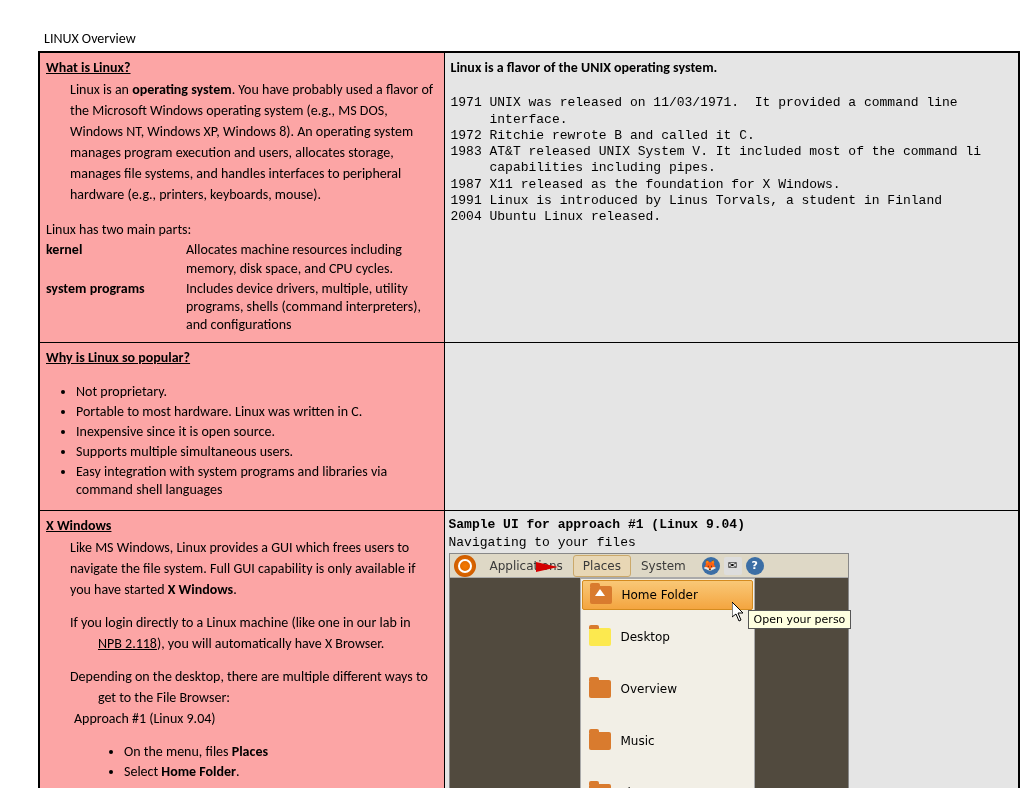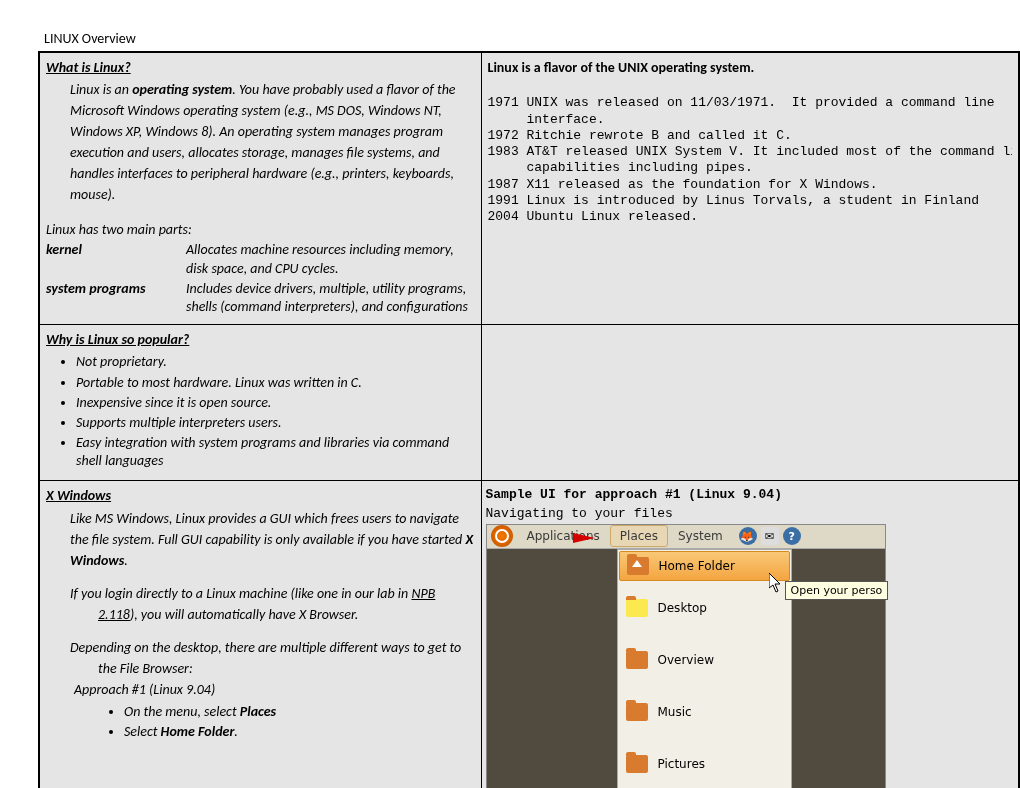--- a/index.html
+++ b/index.html
@@ -20,29 +20,29 @@
     width: 982px;
     margin-left: 38px;
     border: 2px solid #000;
     table-layout: fixed;
   }
   table.main td {
     border: 1px solid #000;
     vertical-align: top;
     padding: 4px 6px 6px 6px;
   }
-  td.left-col { width: 442px; background: #e5e5e5; font-style: italic; }
+  td.left-col { width: 405px; background: #fca5a5; }
   td.right-col { background: #e5e5e5; }
   .bold { font-weight: bold; }
   .under { text-decoration: underline; }
   .link { text-decoration: underline; color: #000; }
   .mono { font-family: "Courier New", monospace; font-size: 13px; line-height: 1.25; white-space: pre; overflow: hidden; }
   p { margin: 2px 0; line-height: 1.3; }
   .intro { line-height: 1.5; margin-left: 24px; }
-  ul { margin: 4px 0 4px 30px; padding: 0; }
+  ul { margin: 15px 0 4px 30px; padding: 0; }
   li { margin: 2px 0; line-height: 1.3; }
   .kernel-table { margin-top: 16px; }
   .kernel-row { display: flex; line-height: 1.3; margin-bottom: 2px; }
   .kernel-label { width: 140px; flex-shrink: 0; font-weight: bold; }
   .kernel-desc { flex: 1; }
   .indent3 { padding-left: 28px; }
   ul.bullets { list-style: disc; }
   ul.bullets2 { list-style: disc; margin-left: 78px; }
 
   
@@ -213,42 +213,42 @@
 </td>
 </tr>
 
 <tr>
 <td class="left-col">
   <p><span class="bold under">Why is Linux so popular?</span></p>
   <ul class="bullets" id="why-bullets">
             <li>Not proprietary.</li>
             <li>Portable to most hardware.  Linux was written in C.</li>
             <li>Inexpensive since it is open source.</li>
-            <li>Supports multiple interpreters users.</li>
+            <li>Supports multiple simultaneous users.</li>
             <li>Easy integration with system programs and libraries via command shell languages</li>
           </ul>
 </td>
 <td class="right-col"></td>
 </tr>
 
 <tr>
 <td class="left-col">
   <p><span class="bold under">X Windows</span></p>
   <p class="intro">
     <span>Like MS Windows, Linux provides a GUI which frees users to navigate the file system.  Full GUI capability is only available if you have started </span><span class="bold">X Windows</span><span>.</span>
   </p>
   <p style="height:8px"></p>
   <p class="intro indent3" style="text-indent:-28px; padding-left:28px;">
     <span>If you login directly to a Linux machine (like one in our lab in </span><span class="link">NPB 2.118</span><span>), you will automatically have X Browser.</span>
   </p>
   <p style="height:8px"></p>
   <p class="intro" style="padding-left:28px; text-indent:-28px;">Depending on the desktop, there are multiple different ways to get to the File Browser:</p>
   <p class="indent3">Approach #1 (Linux 9.04)</p>
   <ul class="bullets2">
-    <li><span>On the menu, select </span><span class="bold">Places</span></li>
+    <li><span>On the menu, files </span><span class="bold">Places</span></li>
     <li><span>Select </span><span class="bold">Home Folder</span><span>.</span></li>
   </ul>
 </td>
 <td class="right-col" style="padding:4px 0 6px 4px;">
   <p class="bold mono" style="white-space:normal;">Sample UI for approach #1 (Linux 9.04)</p>
   <p class="mono" style="white-space:normal;">Navigating to your files</p>
 
   <div class="ubuntu-shot">
     <div class="arrow-red"></div>
     <div class="ubuntu-menubar">

